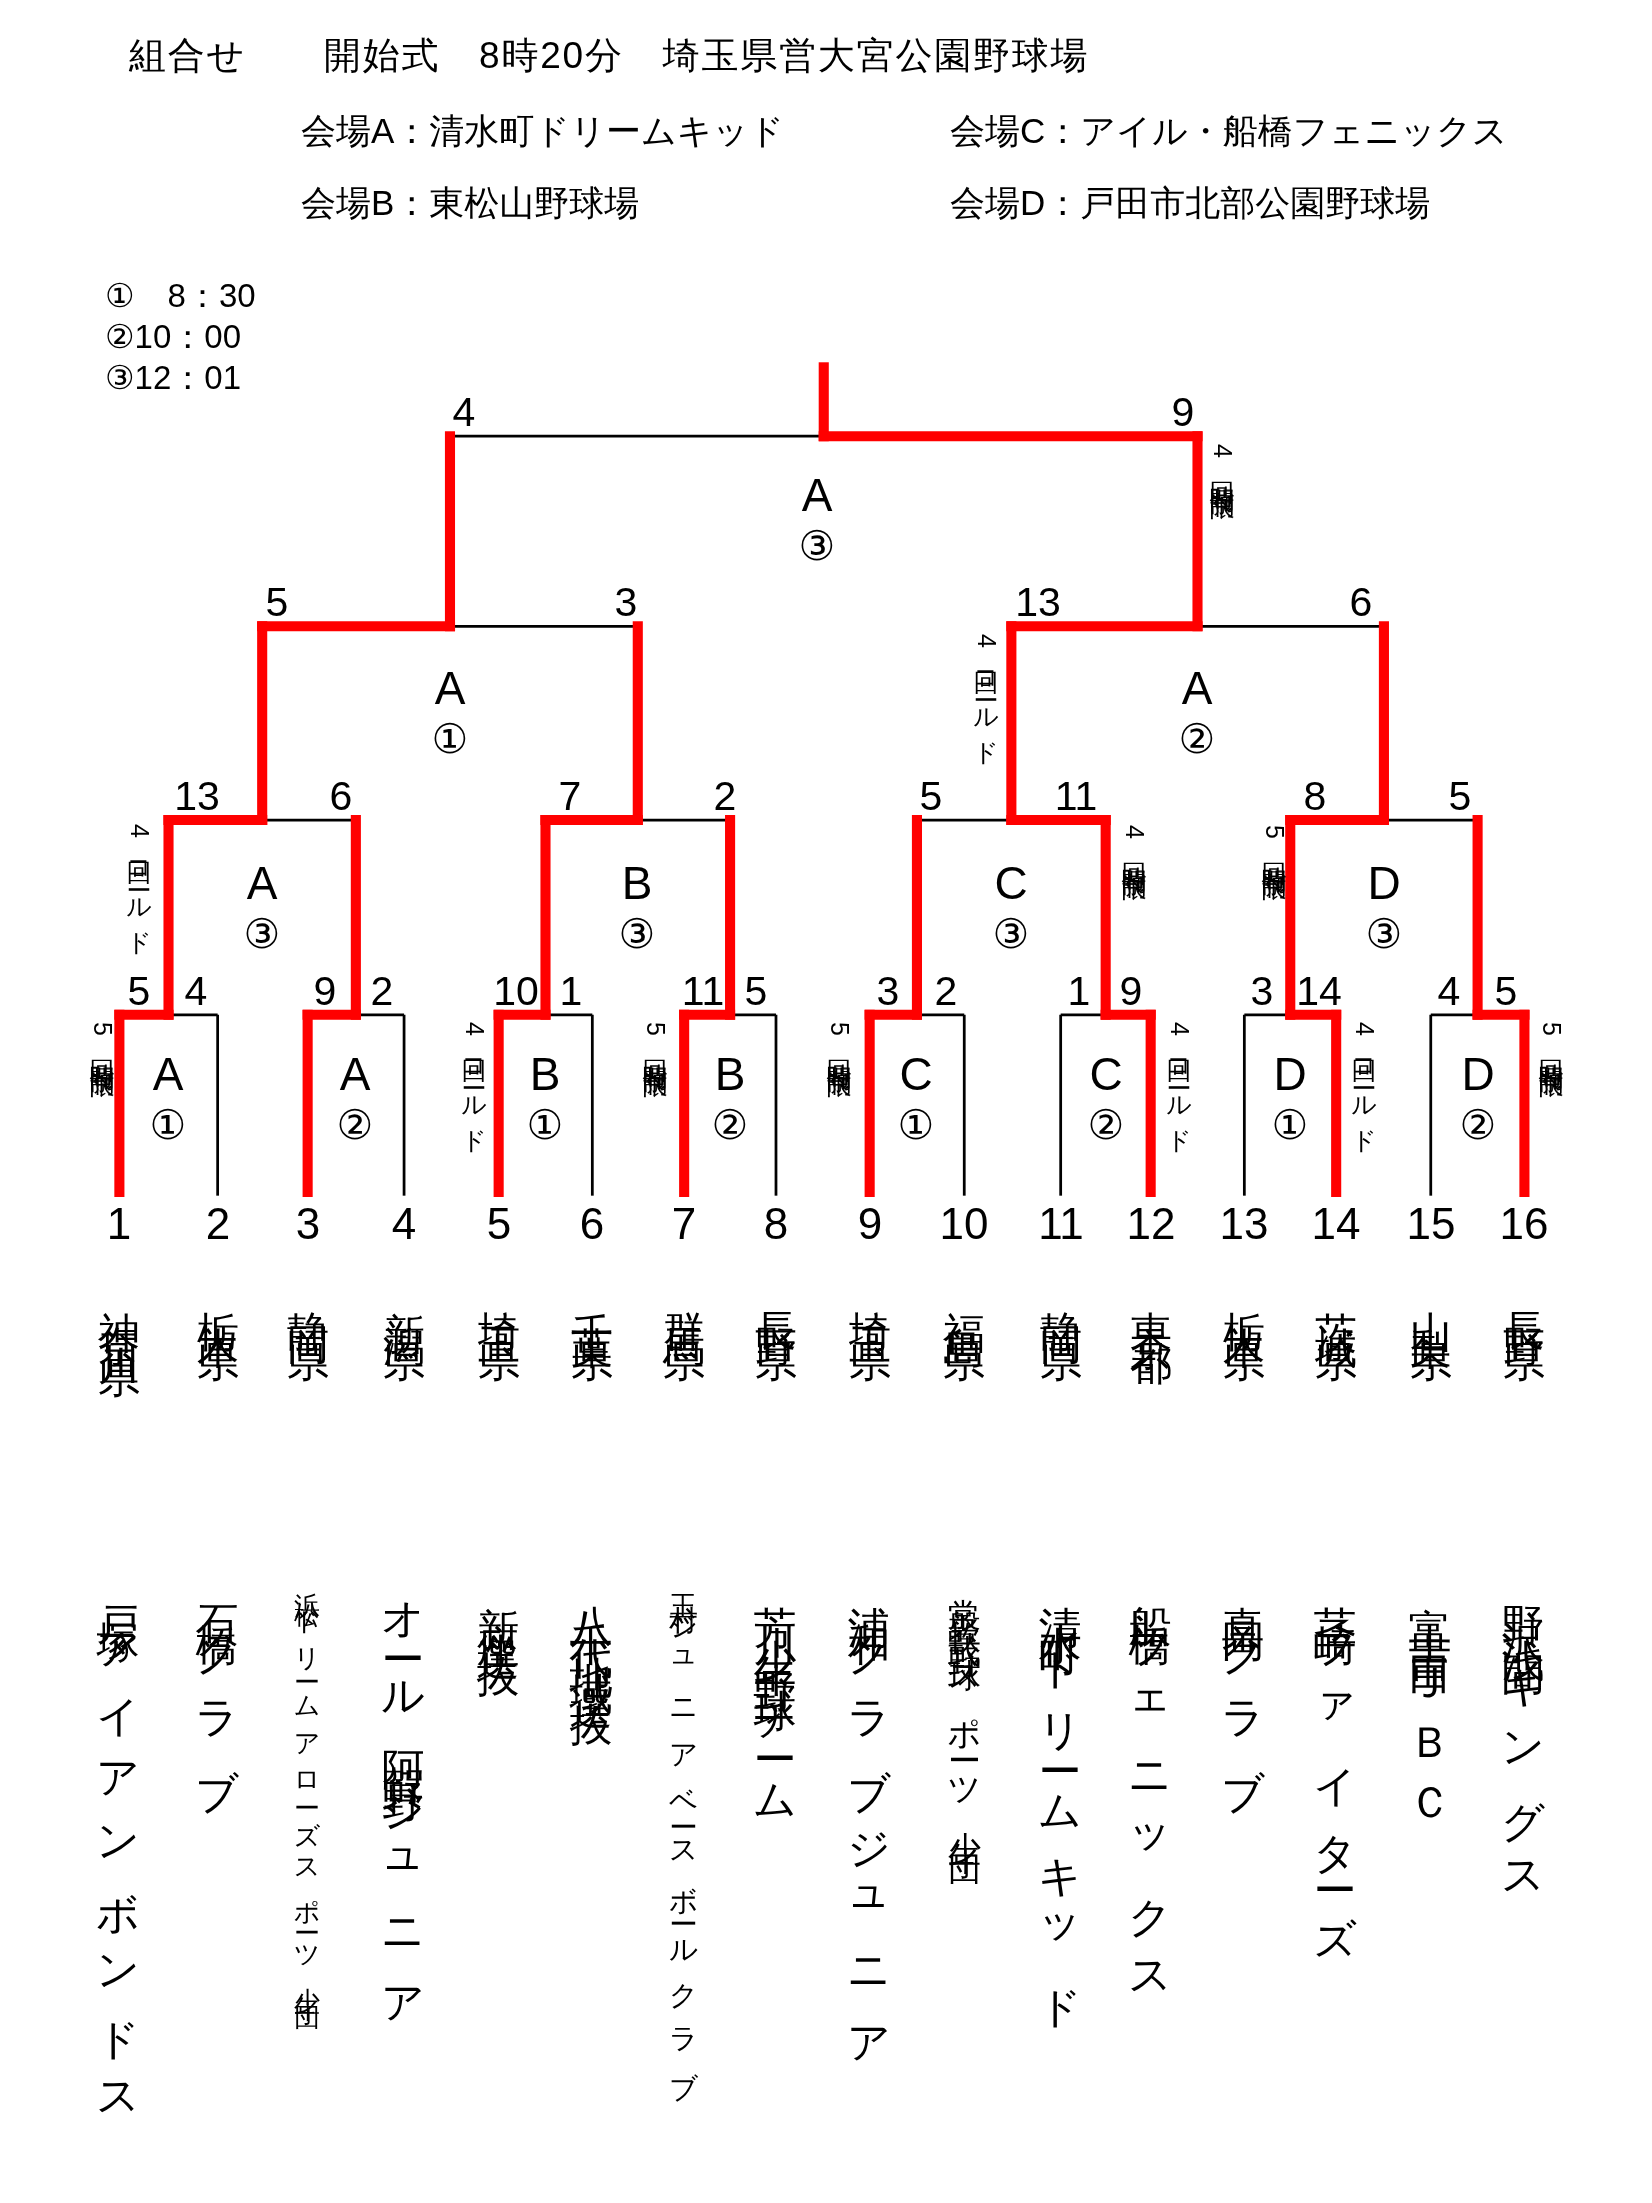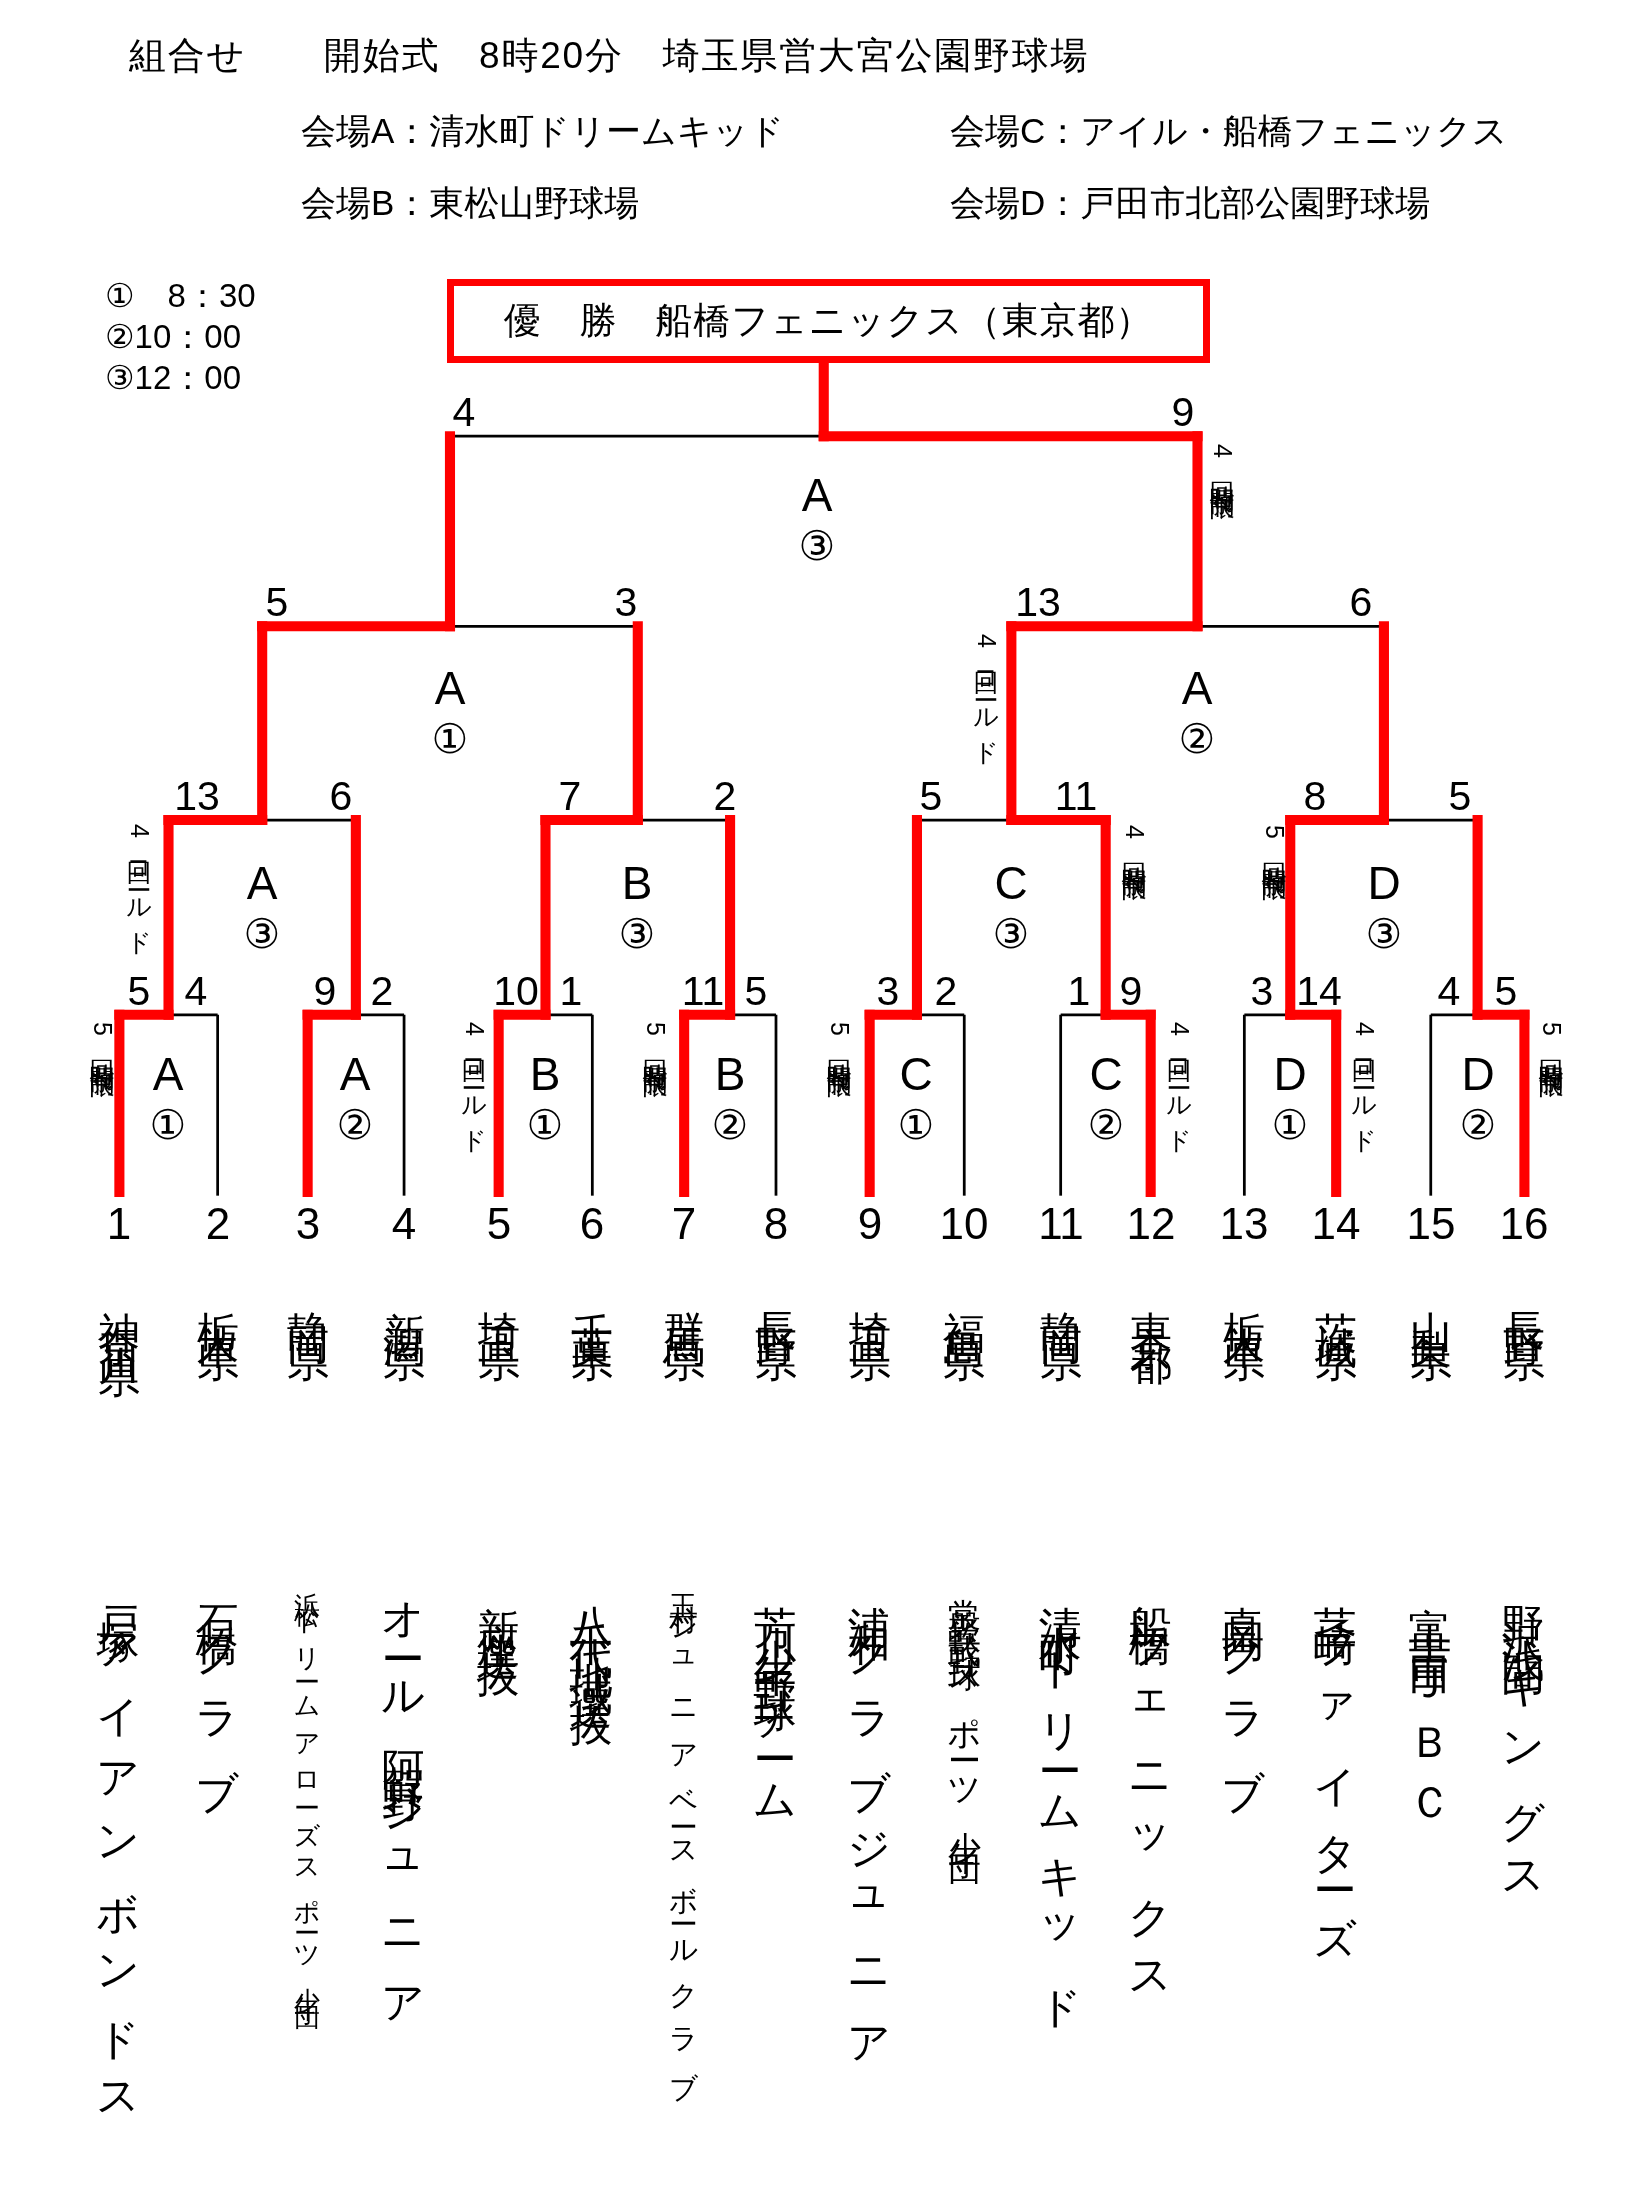--- a/index.html
+++ b/index.html
@@ -32,26 +32,23 @@
 
   <div class="abs title" style="left:129px;top:31px">組合せ　　開始式　8時20分　埼玉県営大宮公園野球場</div>
   <div class="abs venue" style="left:301px;top:108px">会場A：清水町ドリームキッド</div>
   <div class="abs venue" style="left:950px;top:108px">会場C：アイル・船橋フェニックス</div>
   <div class="abs venue" style="left:301px;top:180px">会場B：東松山野球場</div>
   <div class="abs venue" style="left:950px;top:180px">会場D：戸田市北部公園野球場</div>
 
   <div class="abs" style="left:105px;top:275px">
     <div class="legend-line">①　8：30</div>
     <div class="legend-line">②10：00</div>
-    <div class="legend-line">③12：00</div>
-  </div>
-
-  <div class="champ-box">
-    <span>優　勝　船橋フェニックス（東京都）</span>
-  </div>
+    <div class="legend-line">③12：01</div>
+  </div>
+
 
   <svg id="bracket-svg" width="1653" height="2204" viewBox="0 0 1800 2400">
 
     <g stroke="#000000" stroke-width="3">
       <line x1="490" y1="475" x2="897" y2="475"></line>
       <line x1="490" y1="682" x2="694.5" y2="682"></line>
       <line x1="1304" y1="682" x2="1507" y2="682"></line>
       <line x1="285.5" y1="893" x2="387.5" y2="893"></line>
       <line x1="694.5" y1="893" x2="795" y2="893"></line>
       <line x1="998.5" y1="893" x2="1101.3" y2="893"></line>

